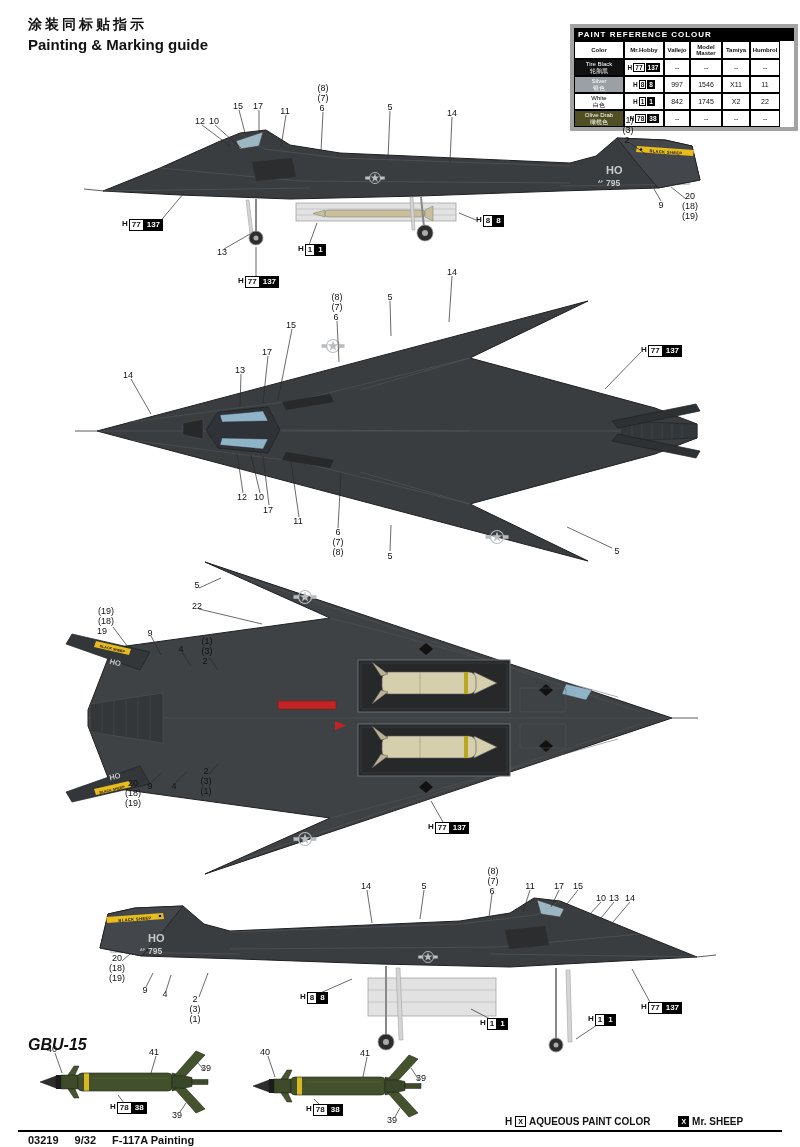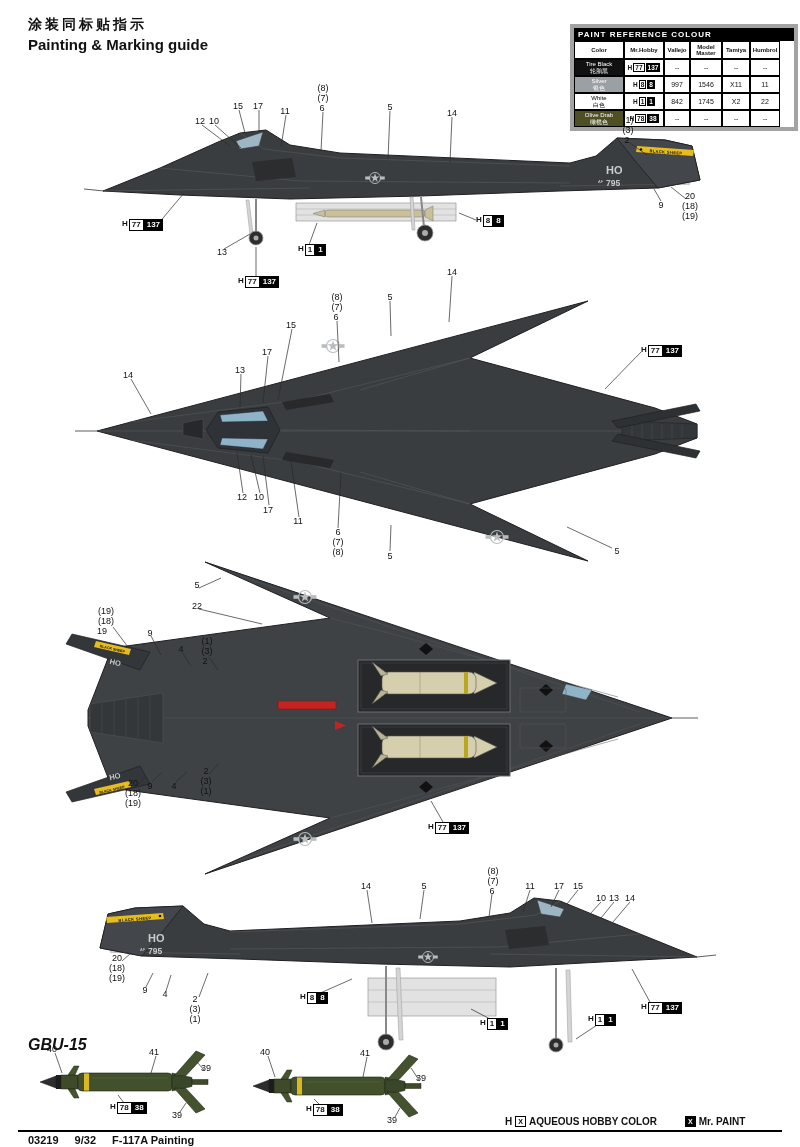--- a/index.html
+++ b/index.html
@@ -435,25 +435,25 @@
         <span class="pc-m">38</span>
       </div>
     </div>
 
   <div class="gbu-label">GBU-15</div>
 
   <div class="legend">
     <span class="lg-item">
       <span>H</span>
         <span class="lg-box">X</span>
-      <span>AQUEOUS HOBBY COLOR</span>
+      <span>AQUEOUS PAINT COLOR</span>
     </span>
     <span class="lg-item">
       <span class="lg-box lg-box-black">X</span>
-      <span>Mr. PAINT</span>
+      <span>Mr. SHEEP</span>
     </span>
   </div>
 
   <div class="rule"></div>
   <div class="footer">
     <span>03219</span>
     <span>9/32</span>
     <span>F-117A Painting</span>
   </div>
 

